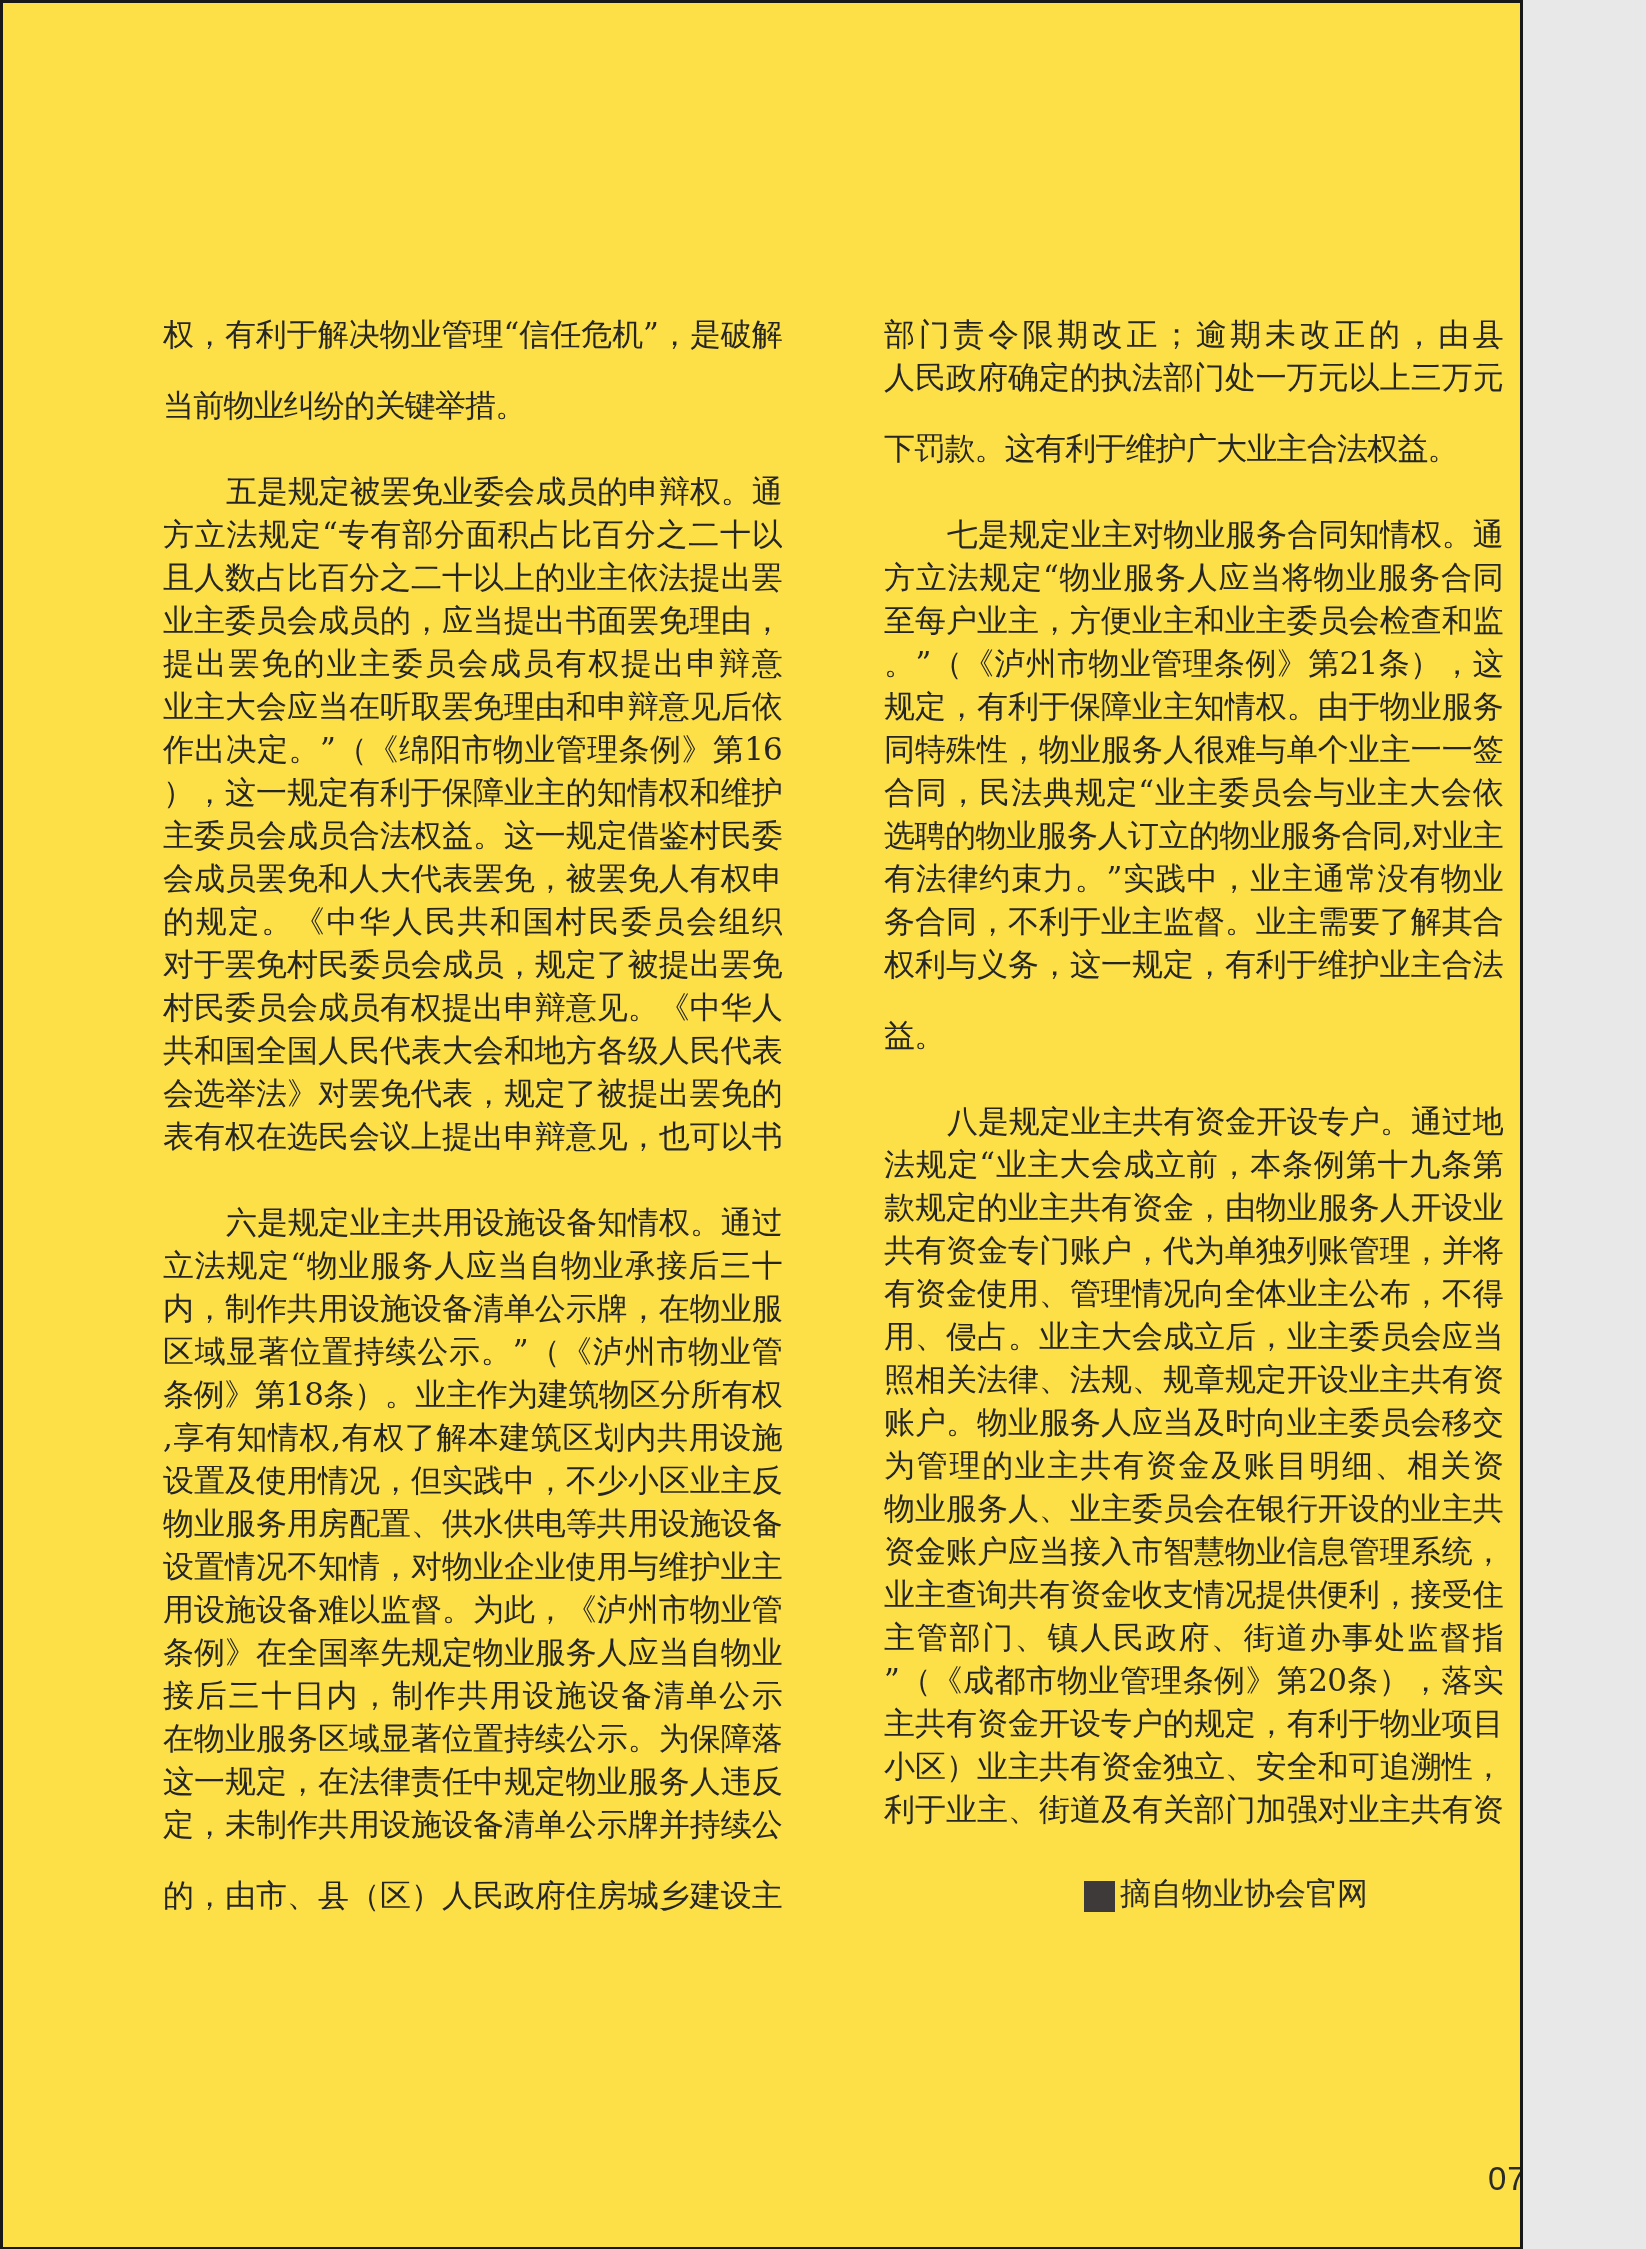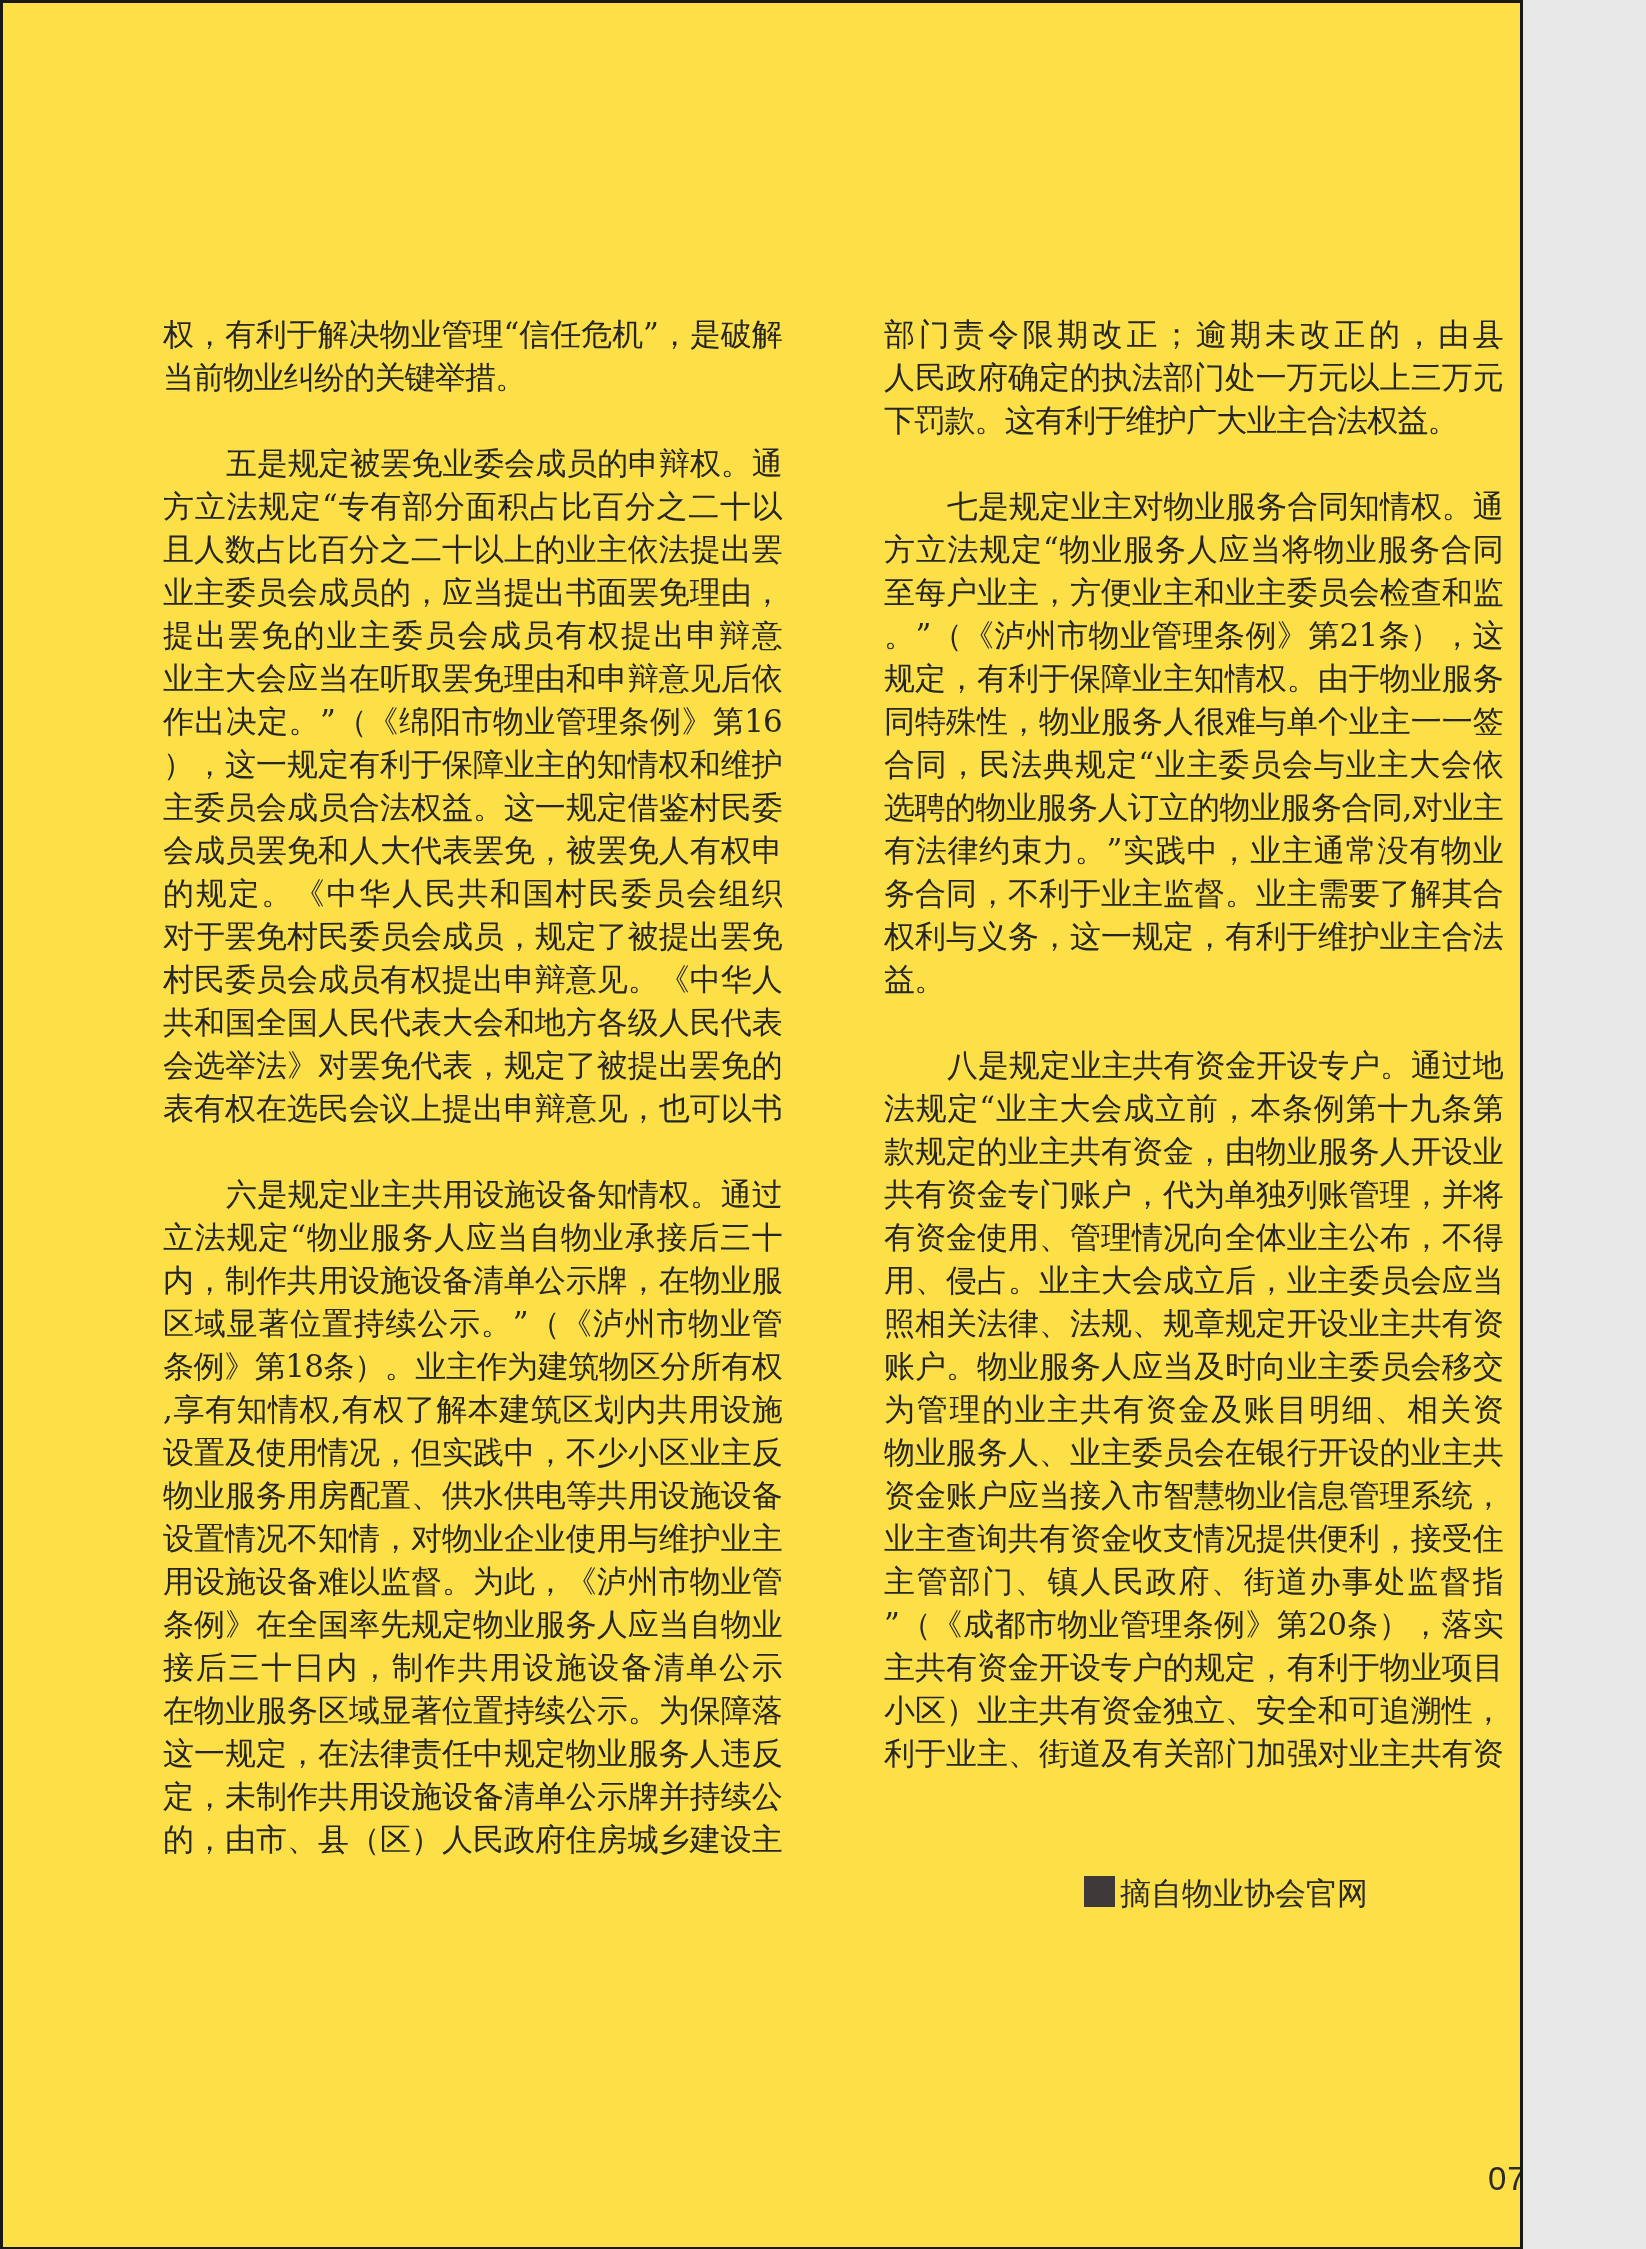--- a/index.html
+++ b/index.html
@@ -32,34 +32,35 @@
   .para + .para { margin-top: 43px; }
   .line {
     height: 43px;
     overflow: hidden;
     text-align: justify;
     text-align-last: justify;
     white-space: normal;
   }
   .line.last {
     text-align-last: left;
+    margin-top: 28px;
   }
   .para.indent .line.first {
     text-indent: 63px;
   }
   .footer-source {
     position: absolute;
     top: 1873px;
     right: 152px;
     font-family: "Liberation Sans", sans-serif;
     font-size: 31px;
     line-height: 36px;
     color: #2b2b2b;
     display: flex;
-    align-items: flex-start;
+    align-items: flex-end;
     gap: 4.7px;
   }
   .footer-source .marker {
     display: inline-block;
     width: 31px;
     height: 31px;
     background: #3d3a39;
   }
   .page-number {
     position: absolute;

